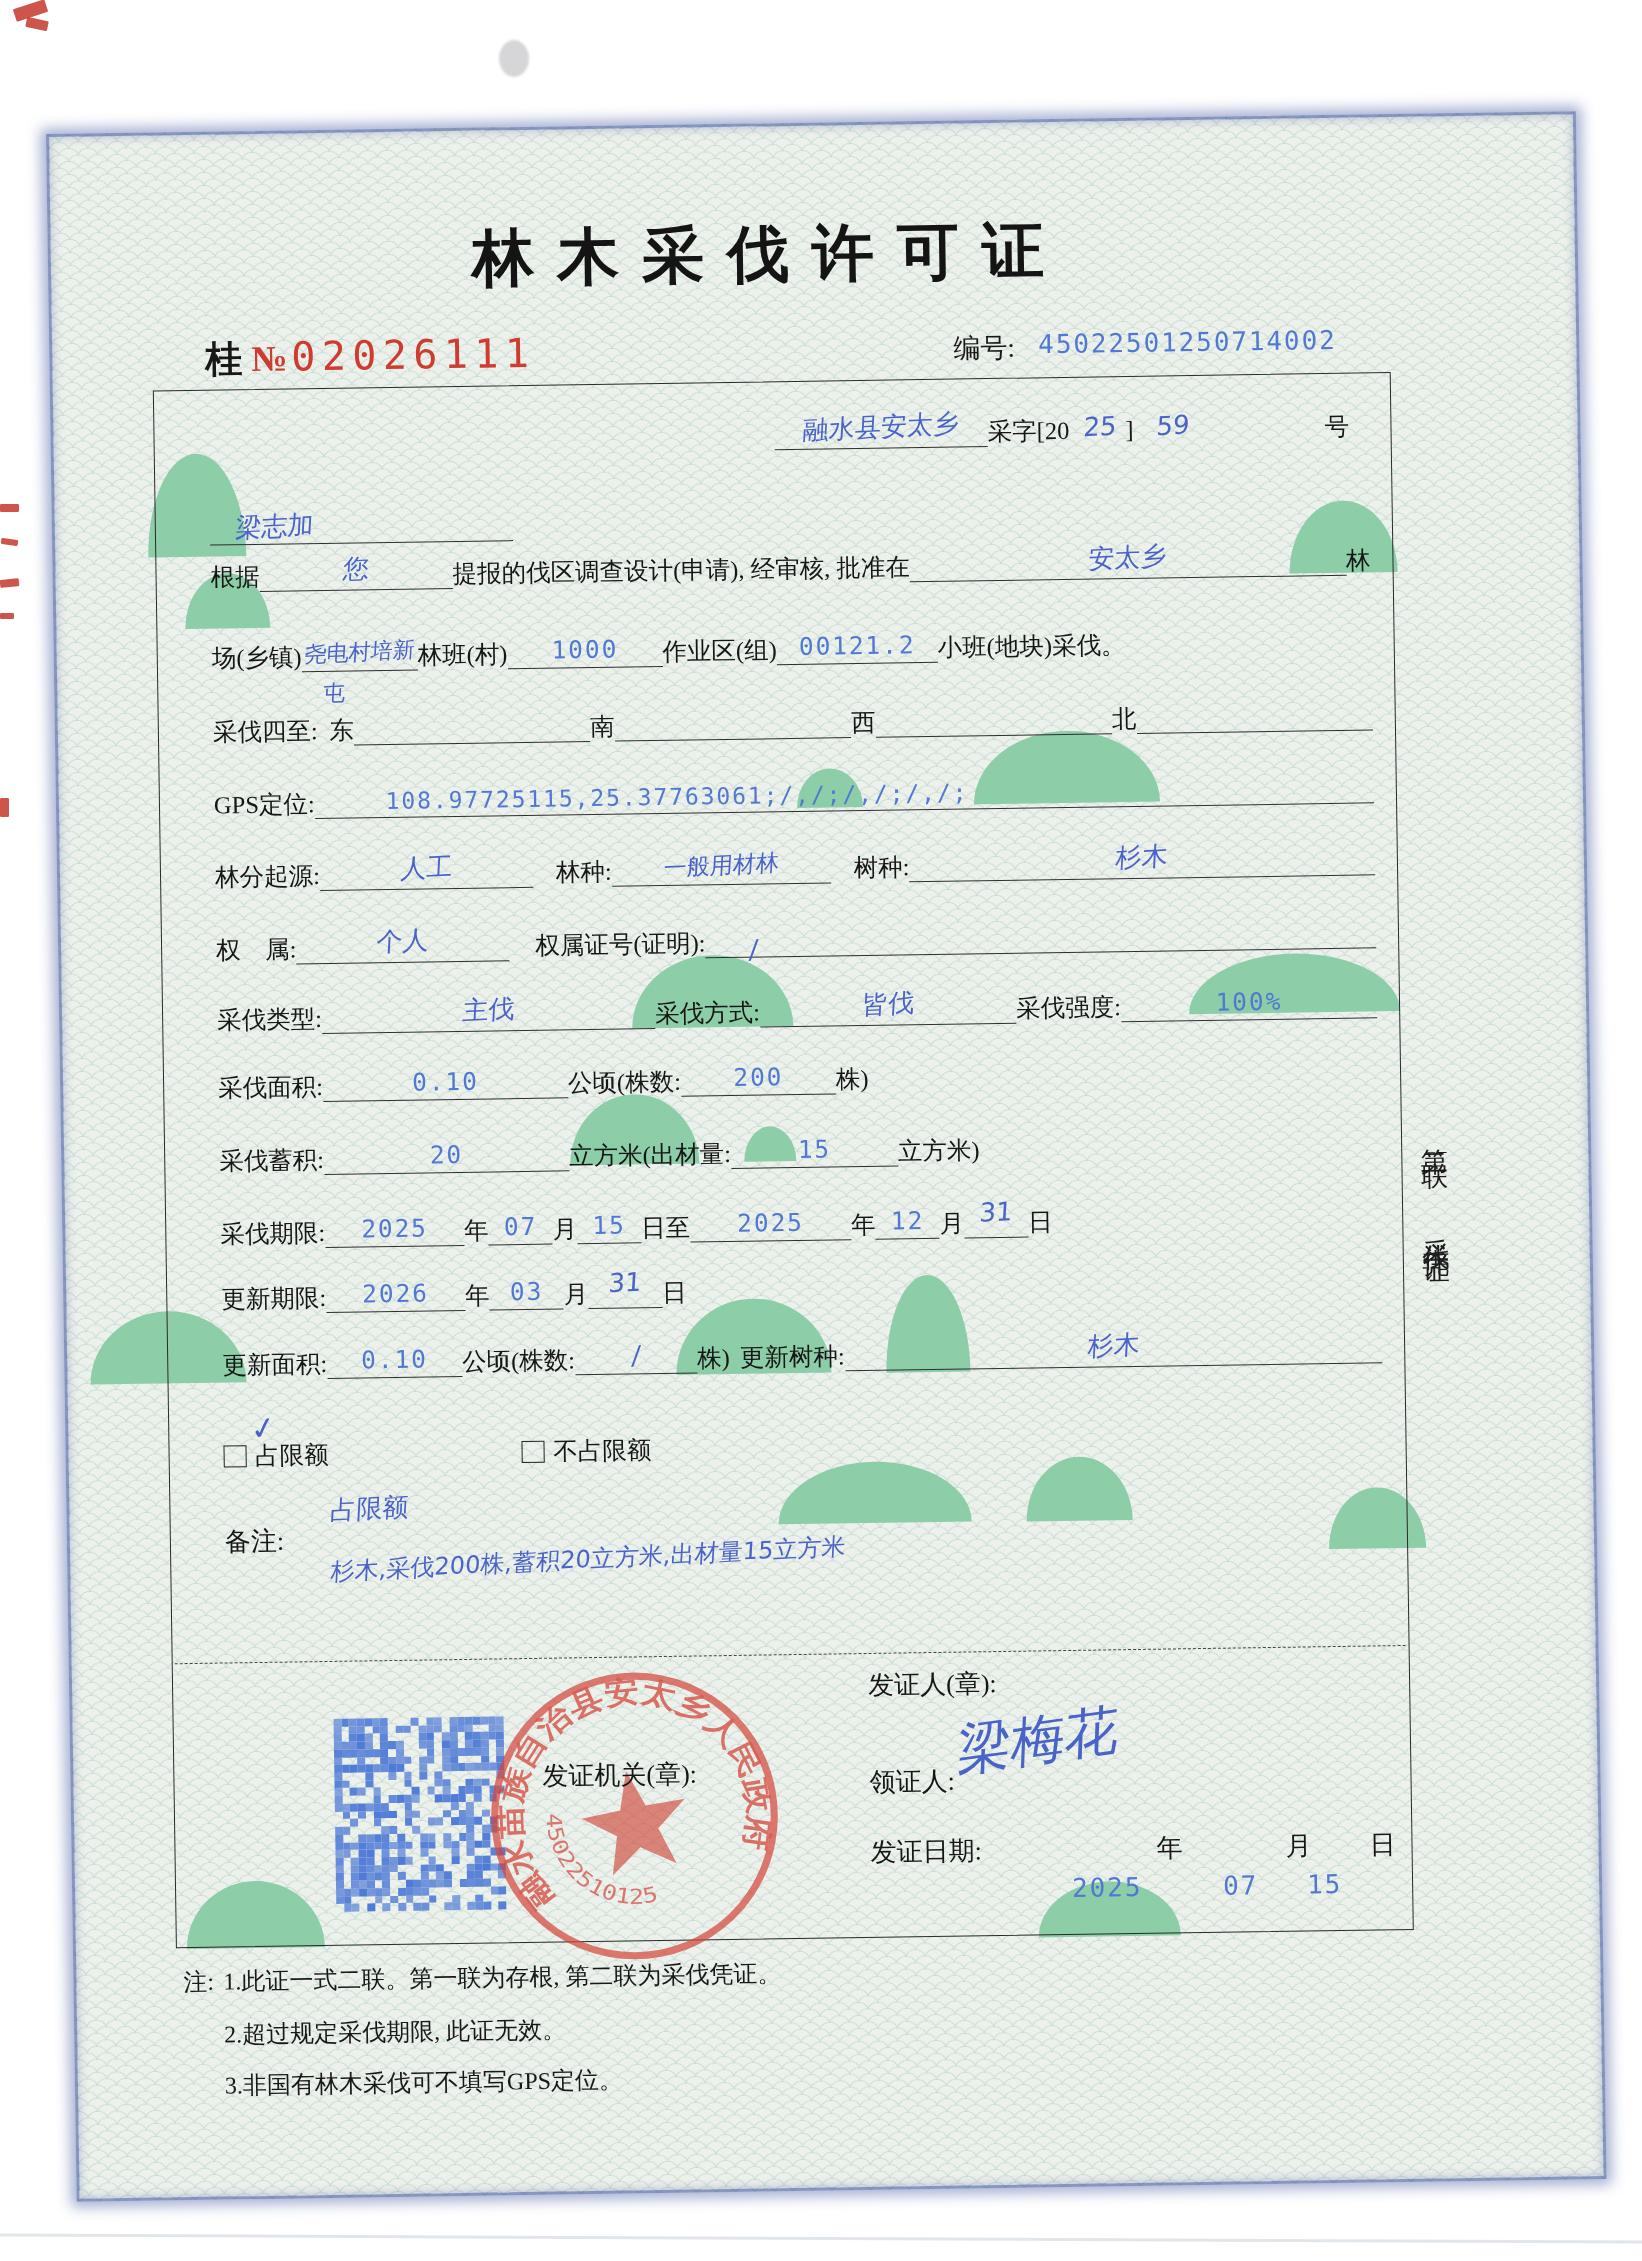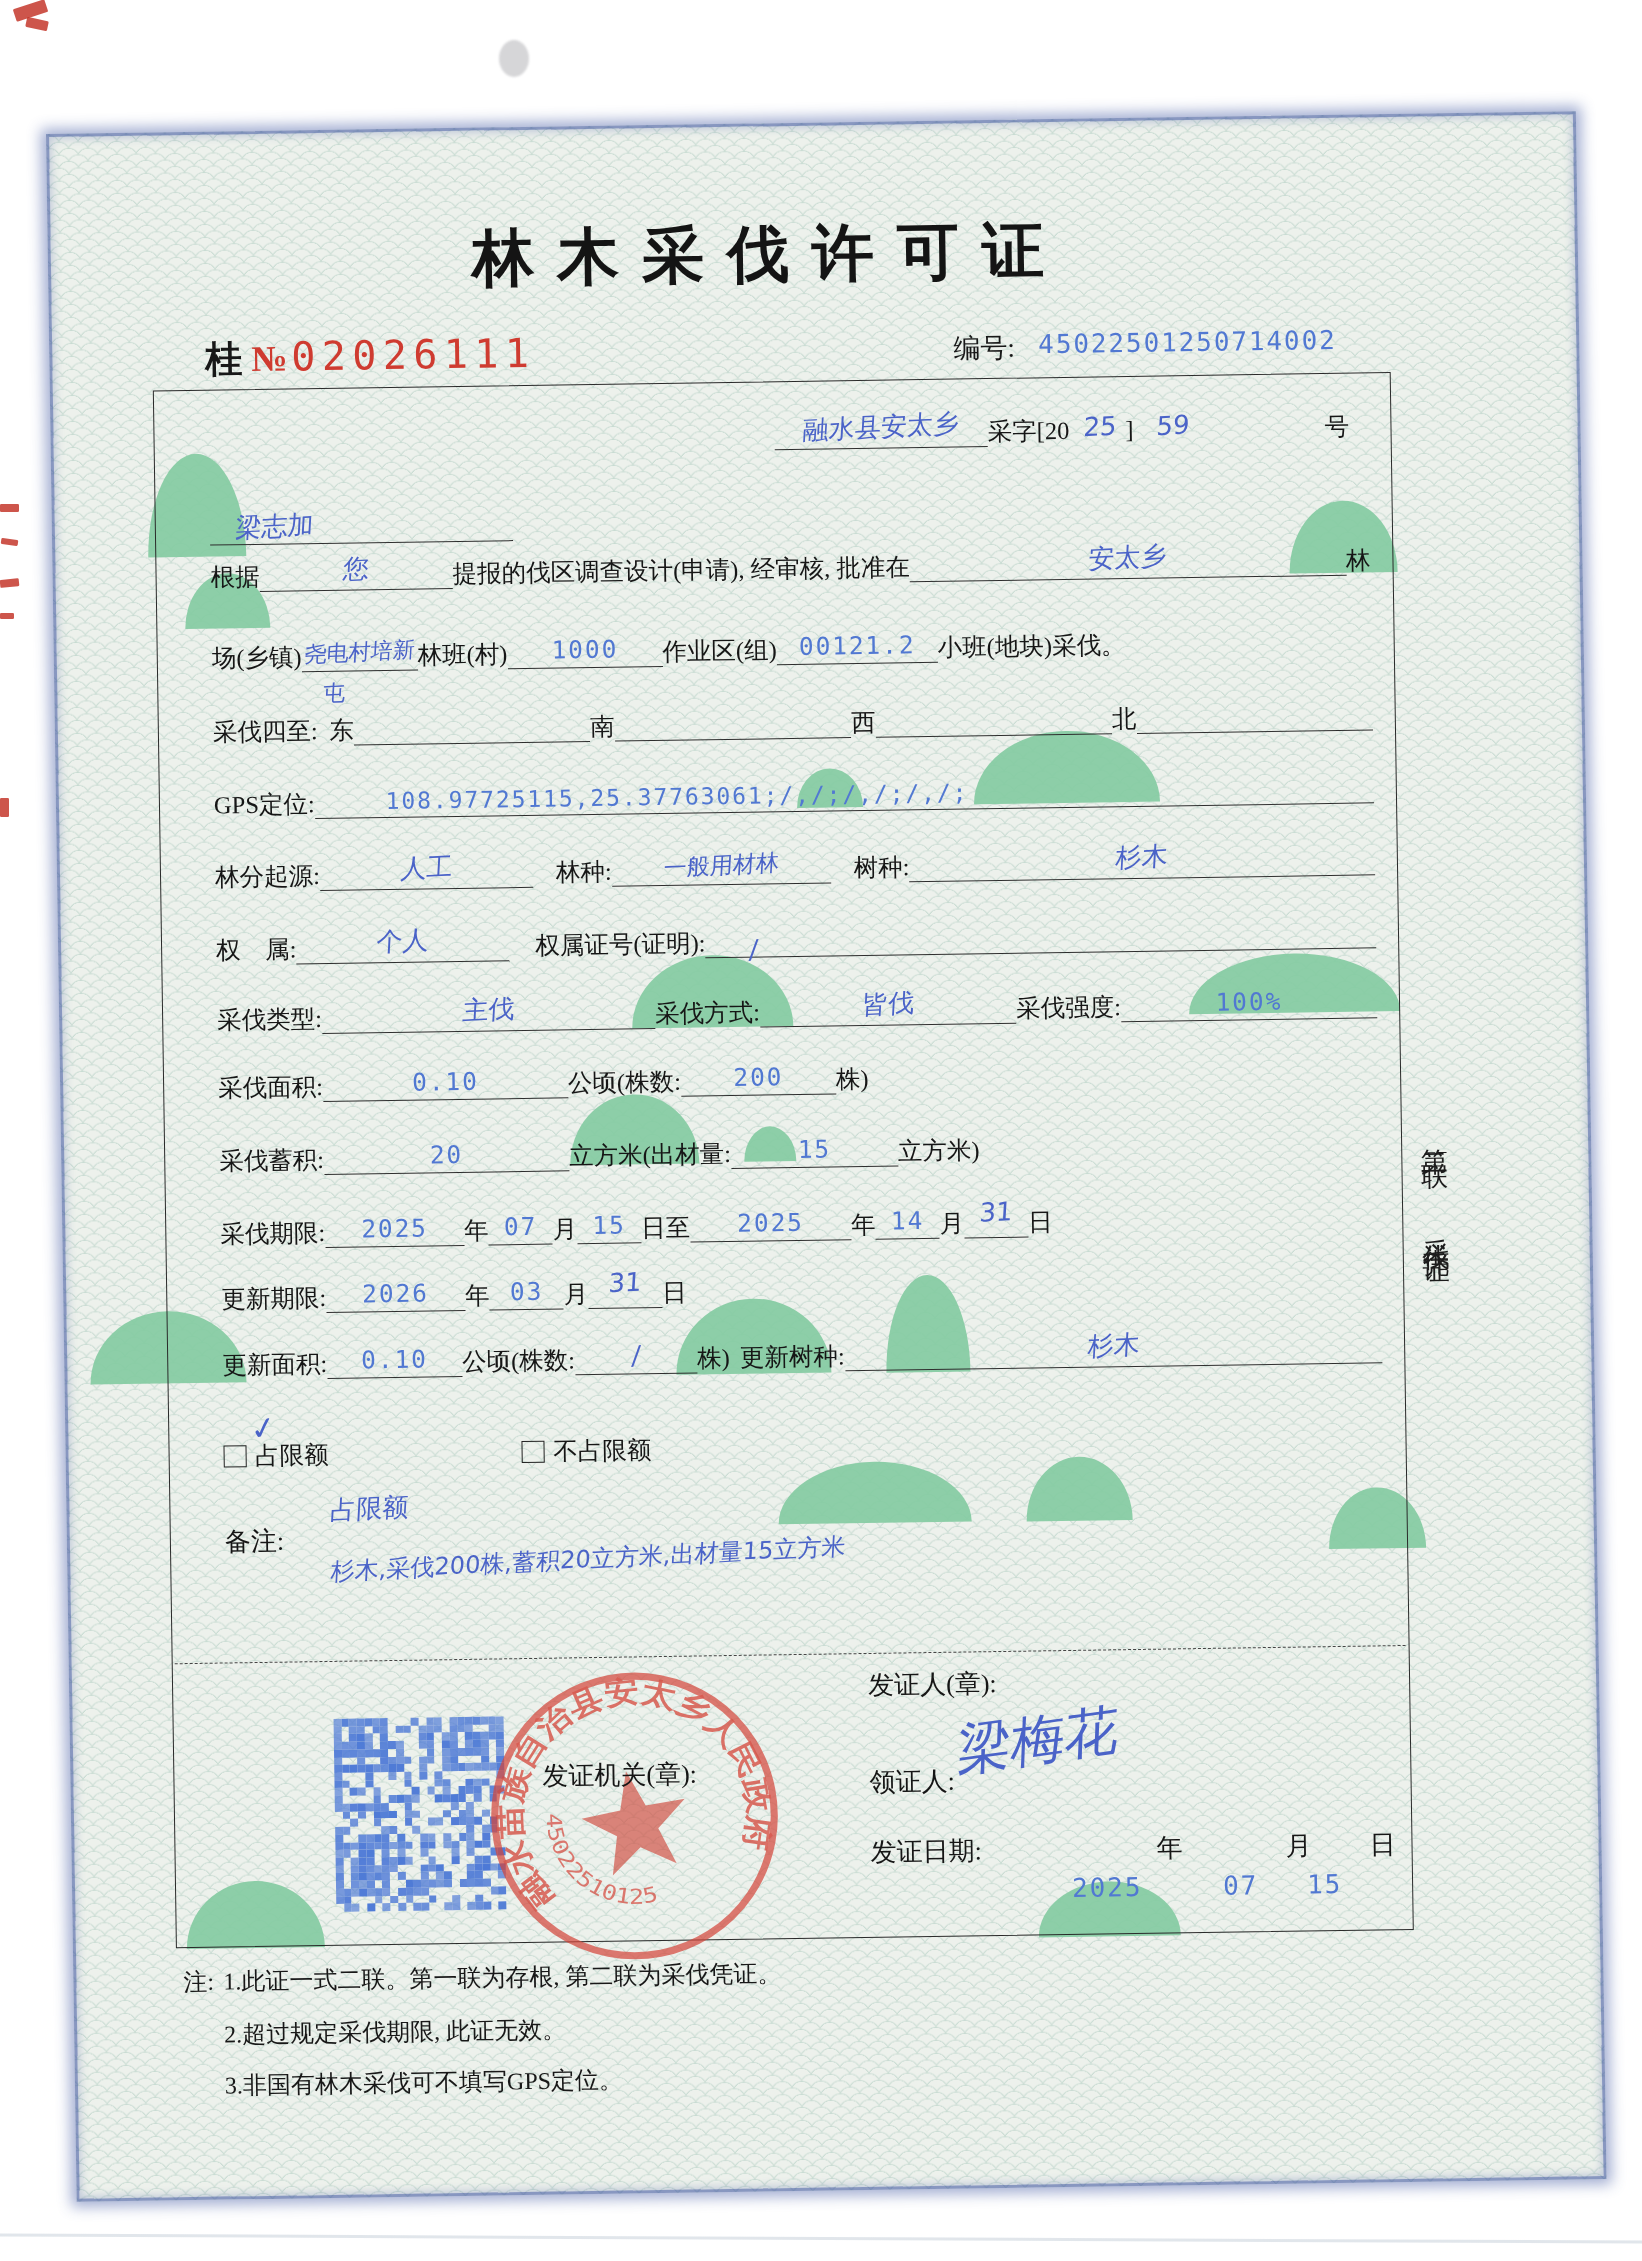--- a/index.html
+++ b/index.html
@@ -256,21 +256,21 @@
     <span class="lbl">月</span>
     <span class="fill" style="width:64px;">
       <span class="v print">15</span>
       </span>
     <span class="lbl">日至</span>
     <span class="fill" style="width:161px;">
       <span class="v print">2025</span>
       </span>
     <span class="lbl">年</span>
     <span class="fill" style="width:64px;">
-      <span class="v print">14</span>
+      <span class="v print">12</span>
       </span>
     <span class="lbl">月</span>
     <span class="fill" style="width:64px;">
       <span class="v hand hi">31</span>
       </span>
     <span class="lbl">日</span>
   </div>
 
   <div class="row" style="top:1125px;width:612px;">
     <span class="lbl">更新期限:</span>

